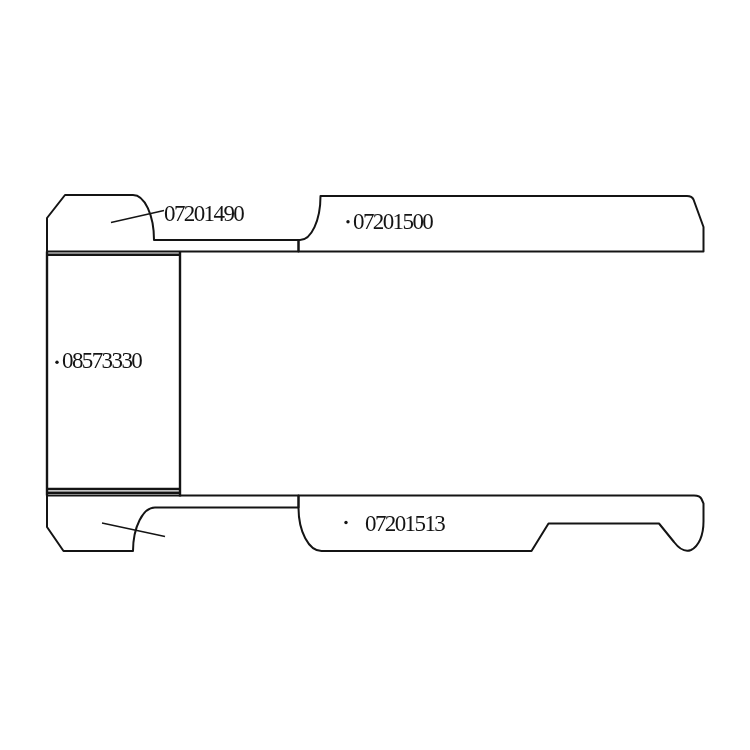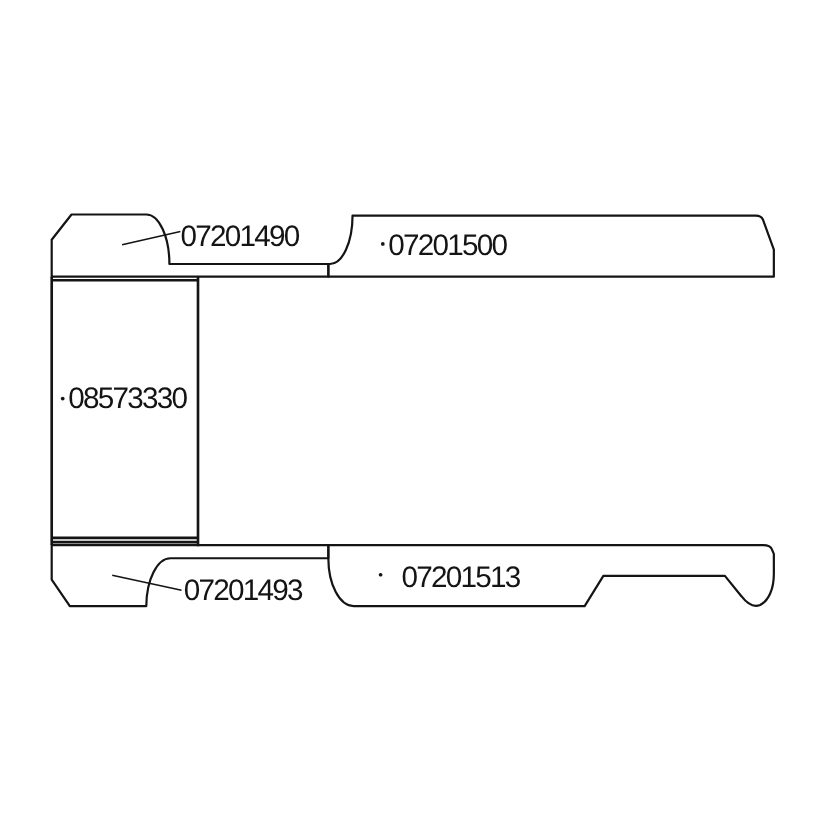--- a/index.html
+++ b/index.html
@@ -36,22 +36,22 @@
     fill: none;
     stroke: var(--line, #141414);
     stroke-width: 1.4;
   }
   .leader-dot {
     fill: var(--line, #141414);
     stroke: none;
   }
   .plabel {
     position: absolute;
-    font-family: Liberation Sans, sans-serif;
-    font-size: 27px;
+    font-family: Liberation Serif, serif;
+    font-size: 23px;
     letter-spacing: -1.6px;
     line-height: 1;
     color: var(--text, #141414);
     white-space: nowrap;
   }
 </style>
 </head>
 <body>
 
 <div class="stage">
@@ -80,17 +80,16 @@
     <circle class="leader-dot" cx="57" cy="362.3" r="1.7"></circle>
     <circle class="leader-dot" cx="346" cy="522.5" r="1.7"></circle>
   </svg>
 
   <div class="plabel" style="left:164px; top:202px;">07201490</div>
 
   <div class="plabel" style="left:353px; top:210px;text-align:center;">07201500</div>
 
   <div class="plabel" style="left:62px; top:349px;">08573330</div>
 
-  <div class="plabel" style="left:167px; top:523px;">07201493</div>
 
   <div class="plabel" style="left:365px; top:512px;">07201513</div>
 
 </div>
 
 </body></html>

